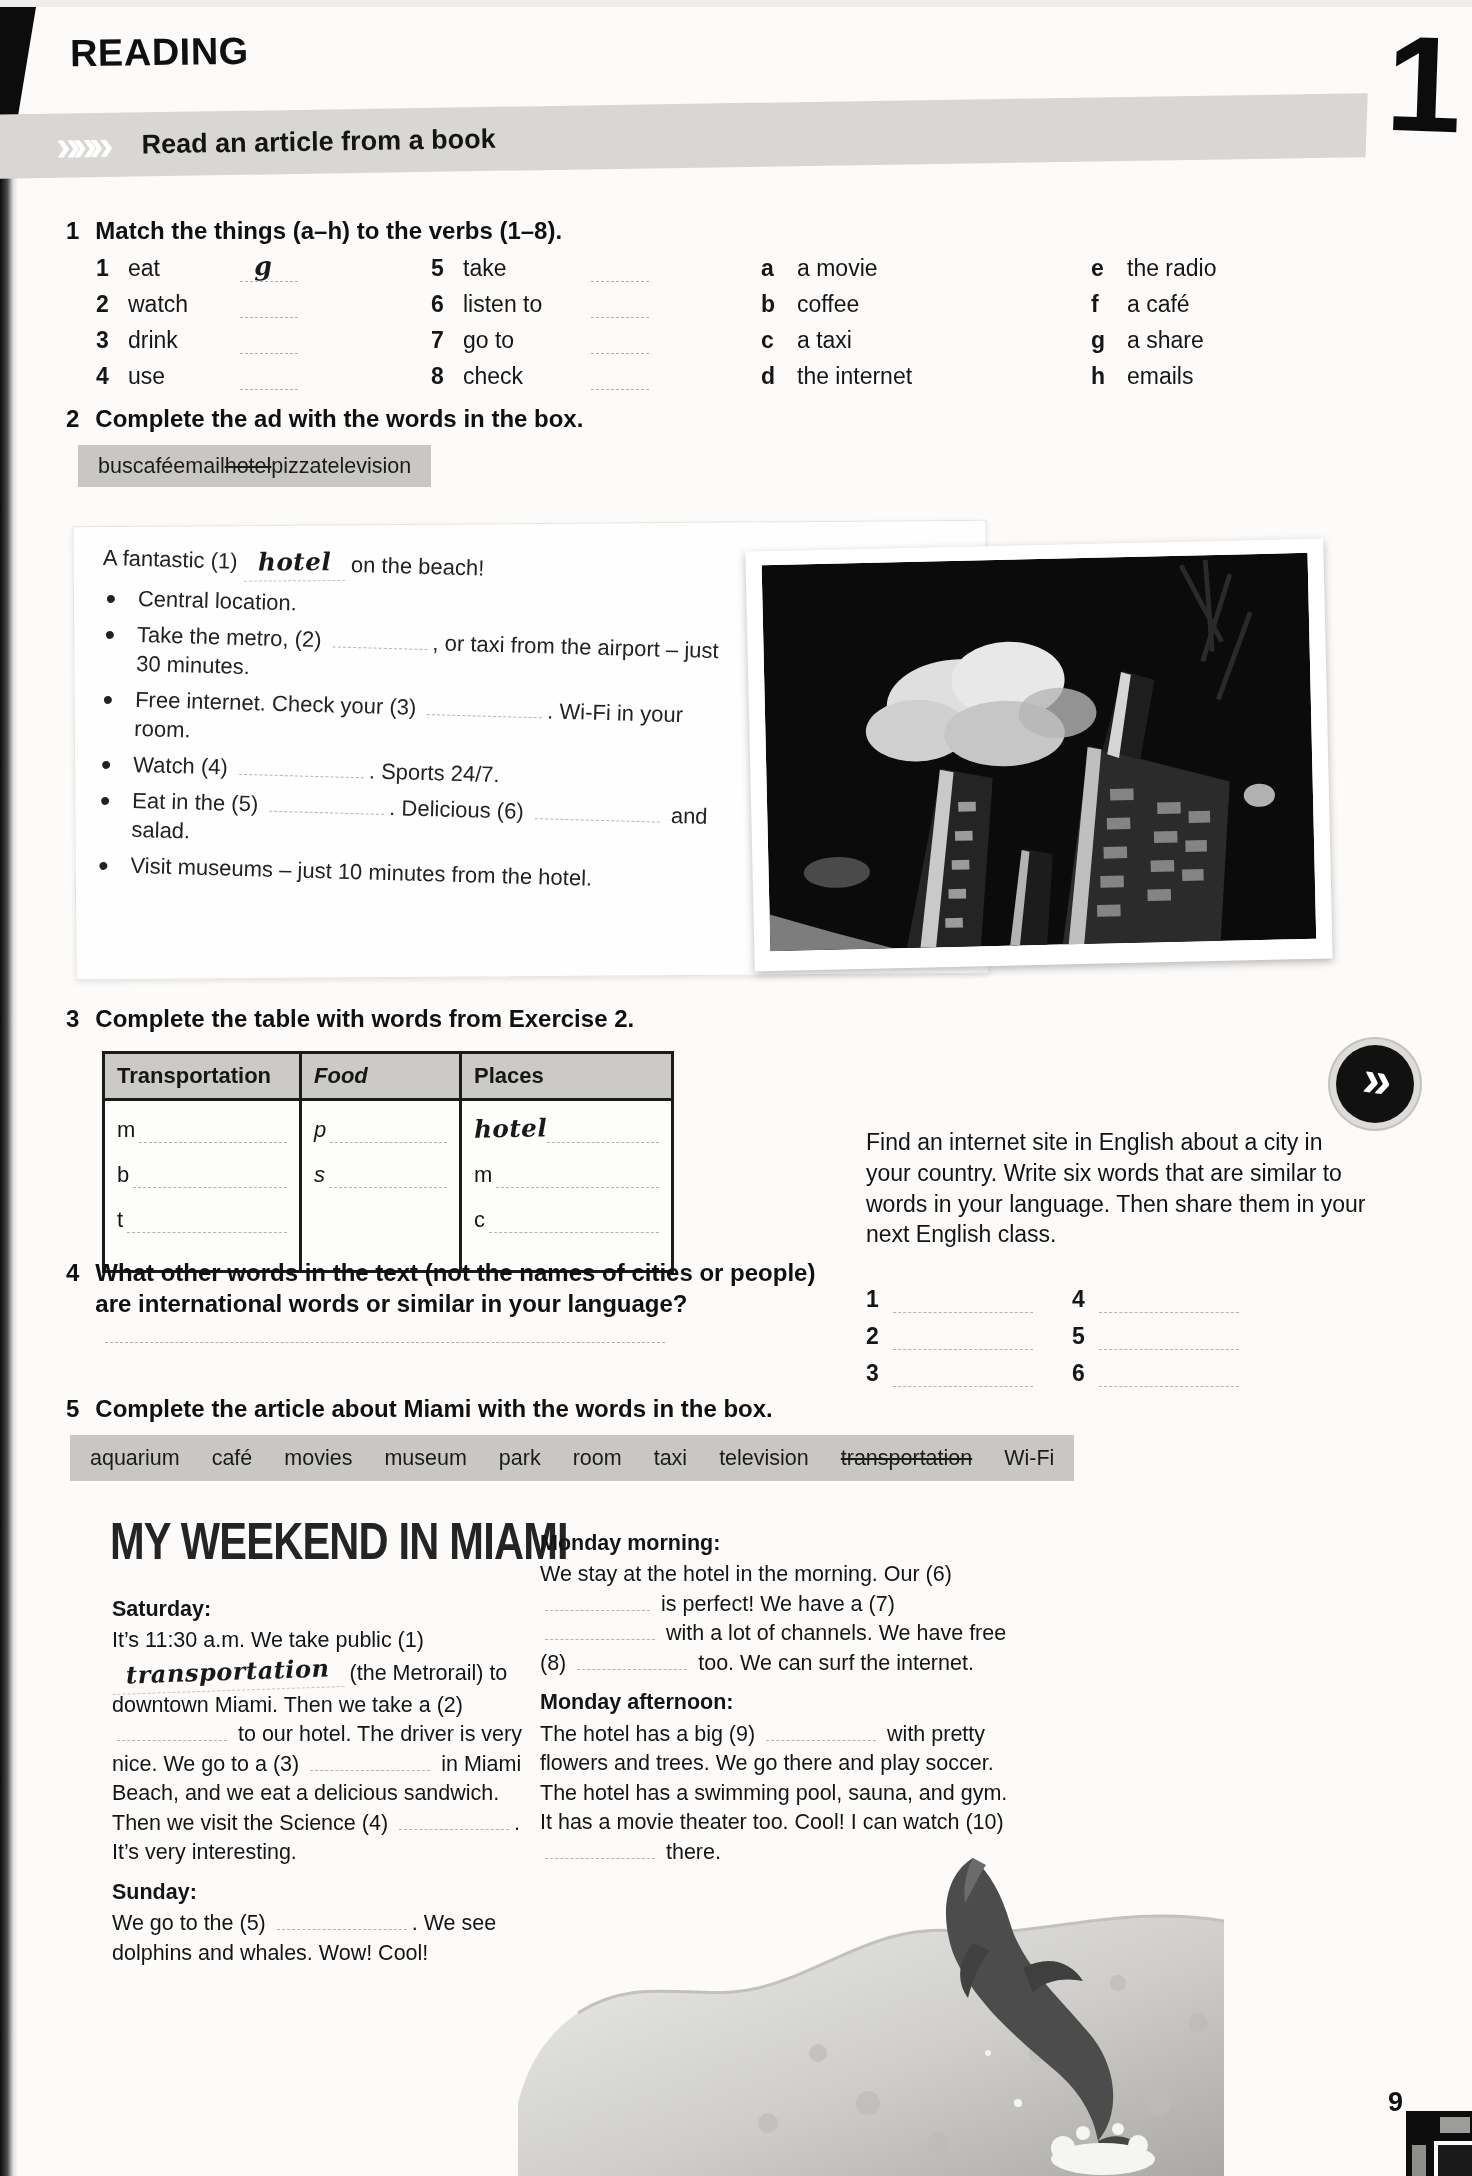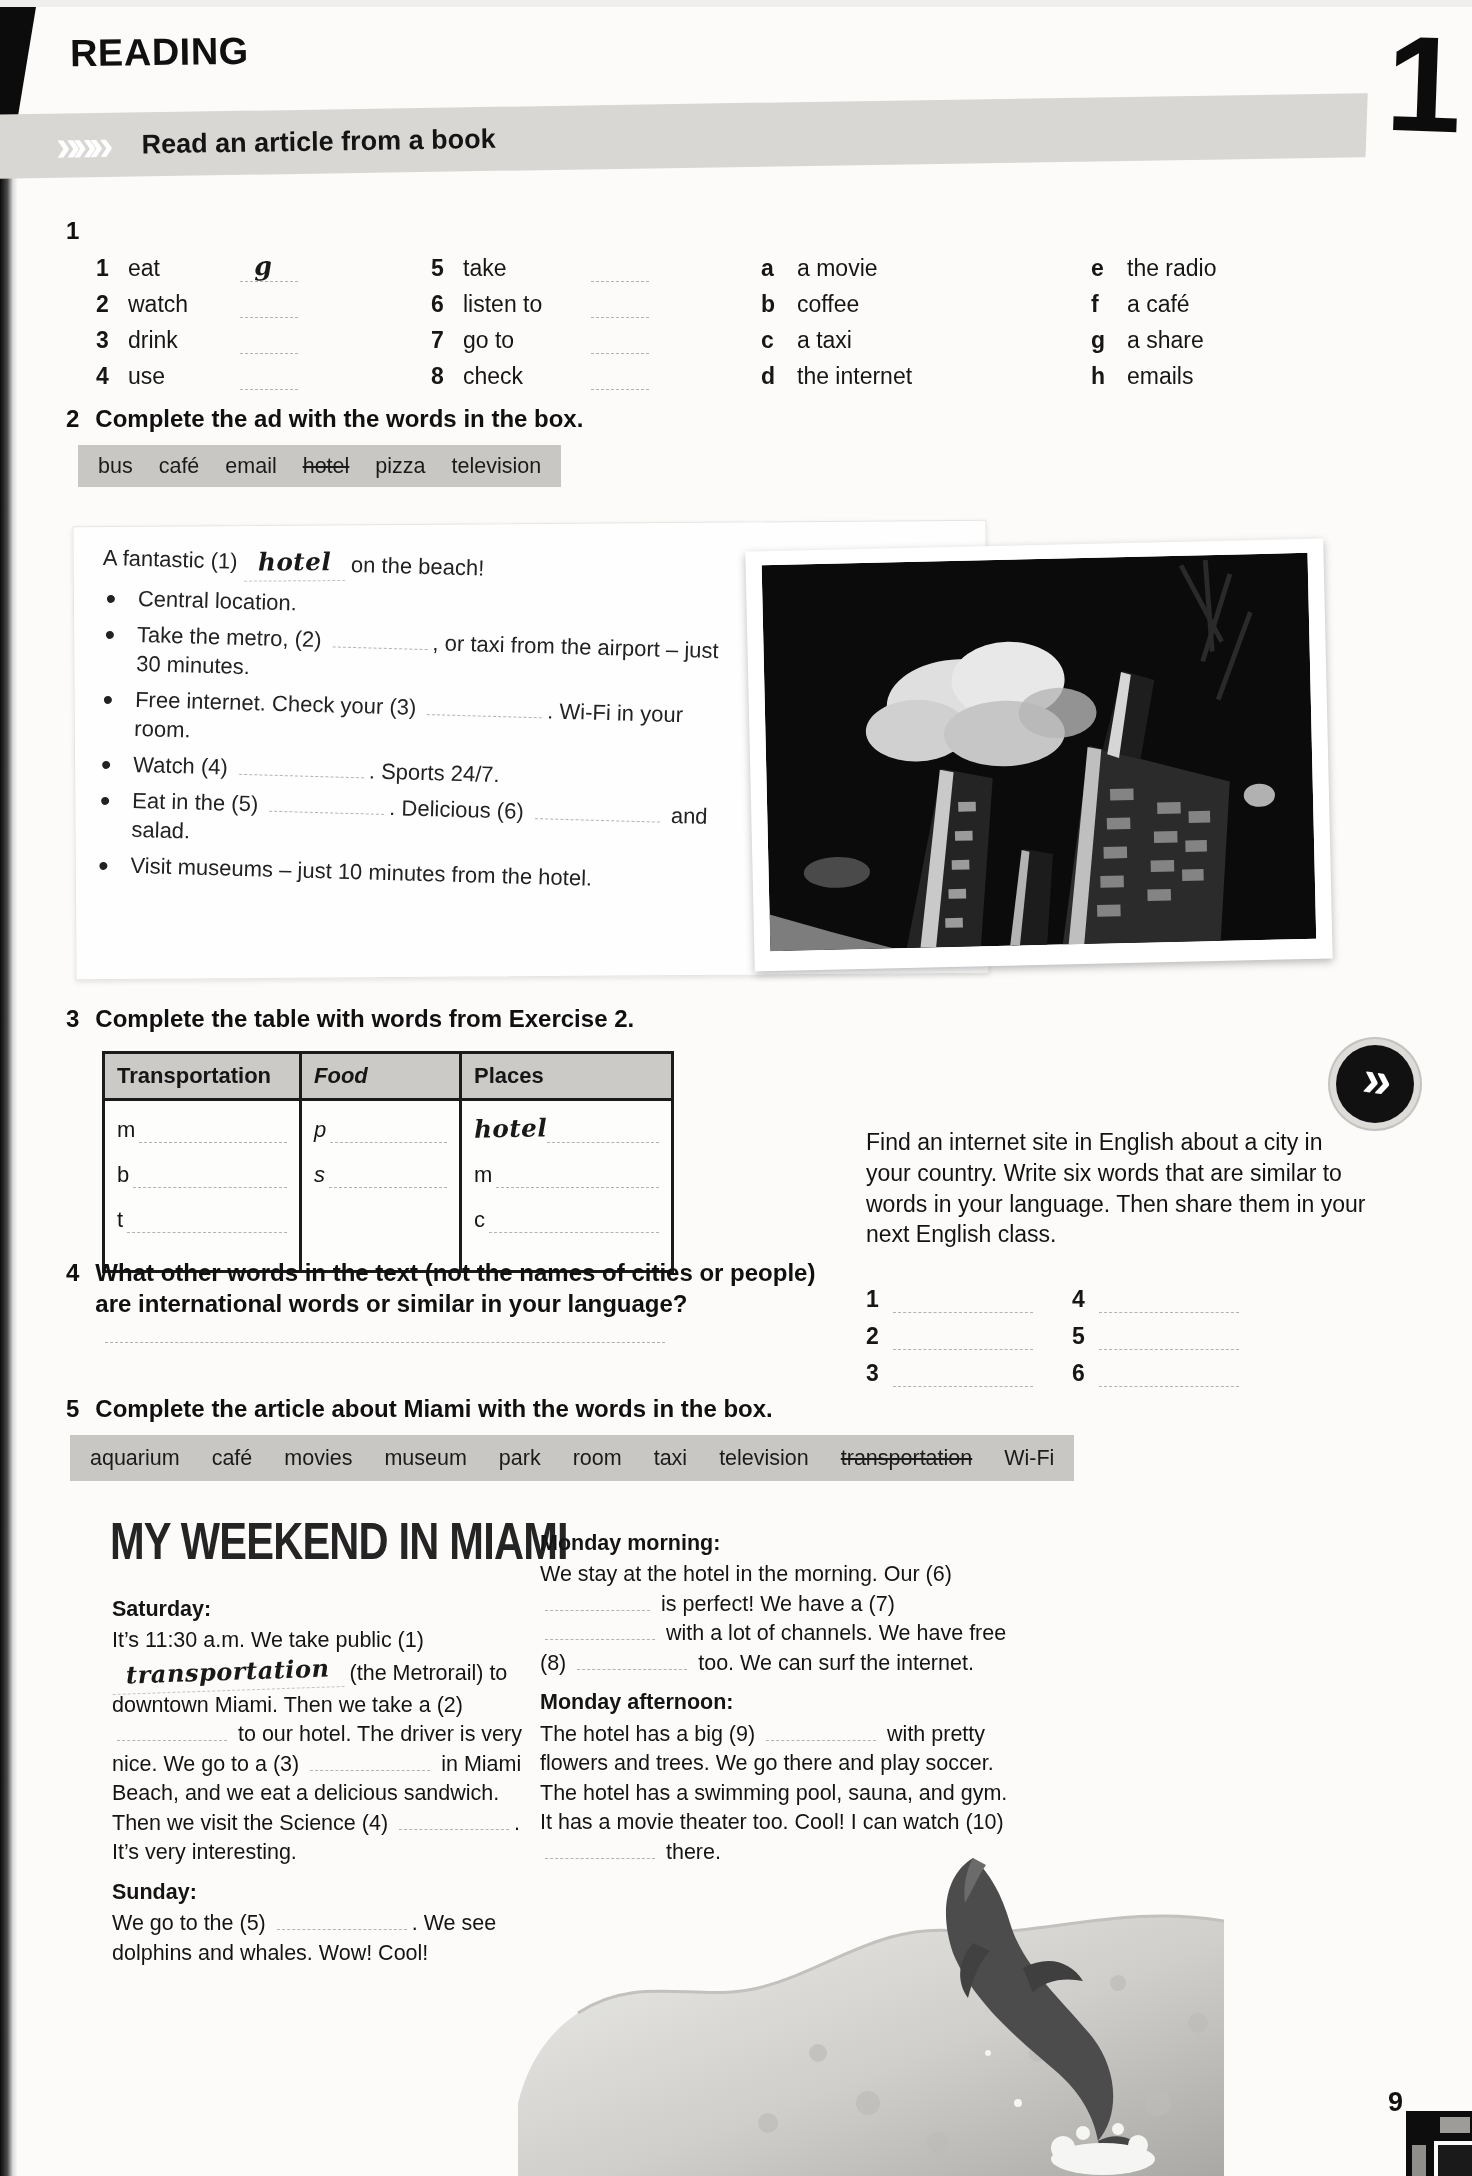--- a/index.html
+++ b/index.html
@@ -109,20 +109,21 @@
 
   <div class="band">
     <span class="chev">»»»</span>
     <span class="band-text">Read an article from a book</span>
   </div>
 
   <div class="unit-num">1</div>
 
   <div class="exhead" style="left:66px;top:208px;width:1340px;">
     <span class="exnum">1</span>
+    <span>Match the things (a–h) to the verbs (1–8).</span>
   </div>
 
   <div class="match-grid">
     <div>
       <div class="mrow">
           <span class="mnum">1</span>
           <span class="mlabelA">eat</span>
           <span class="mblank">
             <span class="hw">g</span>
           </span>
@@ -207,21 +208,21 @@
           <span>emails</span>
         </div>
     </div>
   </div>
 
   <div class="exhead" style="left:66px;top:396px;">
     <span class="exnum">2</span>
     <span>Complete the ad with the words in the box.</span>
   </div>
 
-  <div class="wordbox" style="left:78px;top:438px;height:42px;padding:0 20px;gap:26px;">
+  <div class="wordbox" style="left:78px;top:438px;height:42px;padding:0 20px;">
     <span>bus</span>
     <span>café</span>
     <span>email</span>
     <span class="struck">hotel</span>
     <span>pizza</span>
     <span>television</span>
   </div>
 
   <div class="ad-panel">
     <div class="ad-text">

